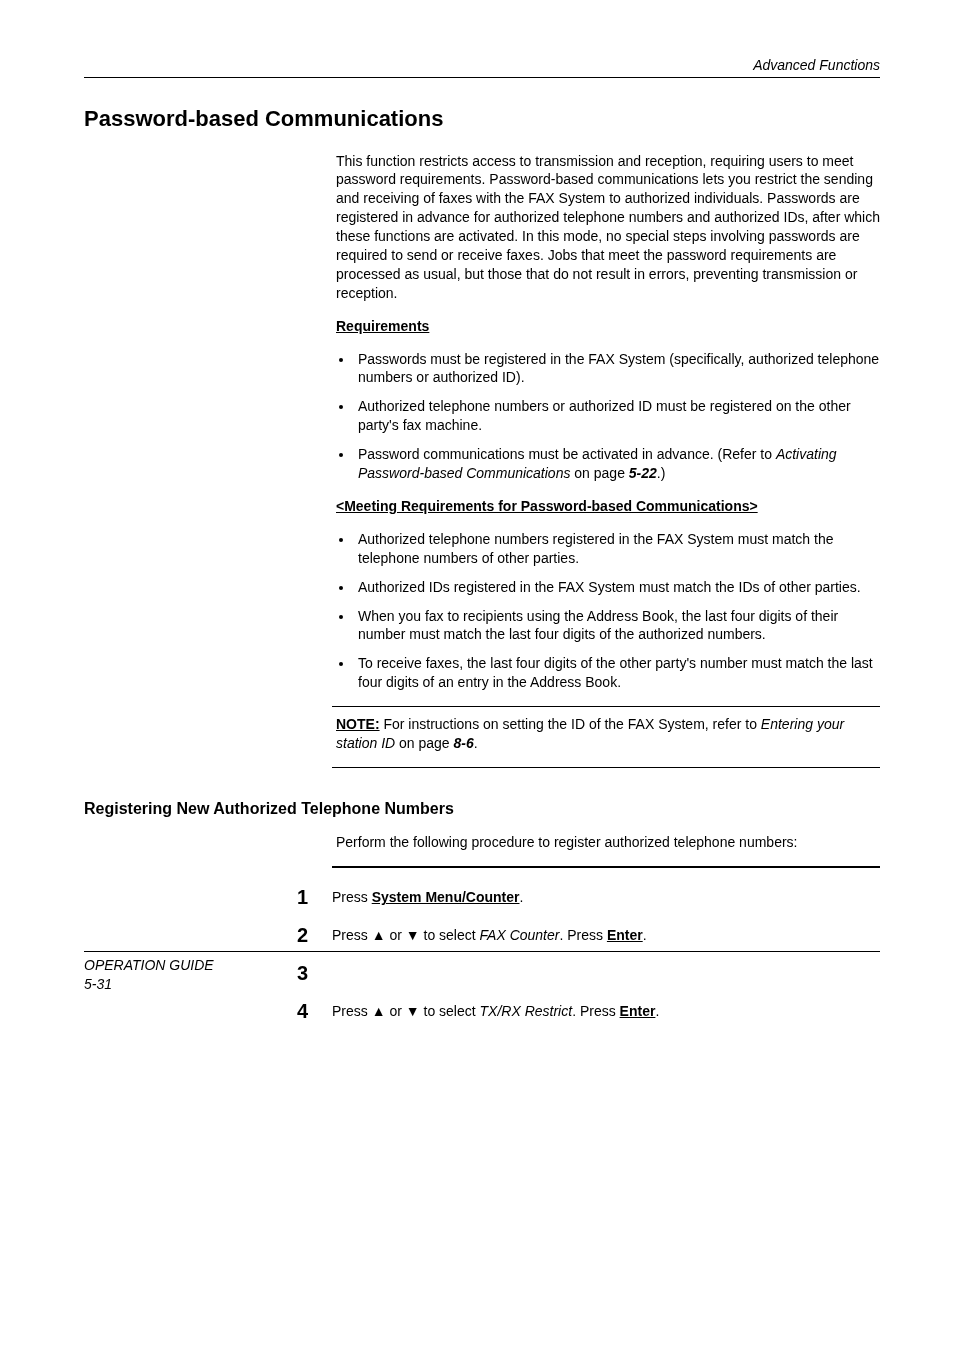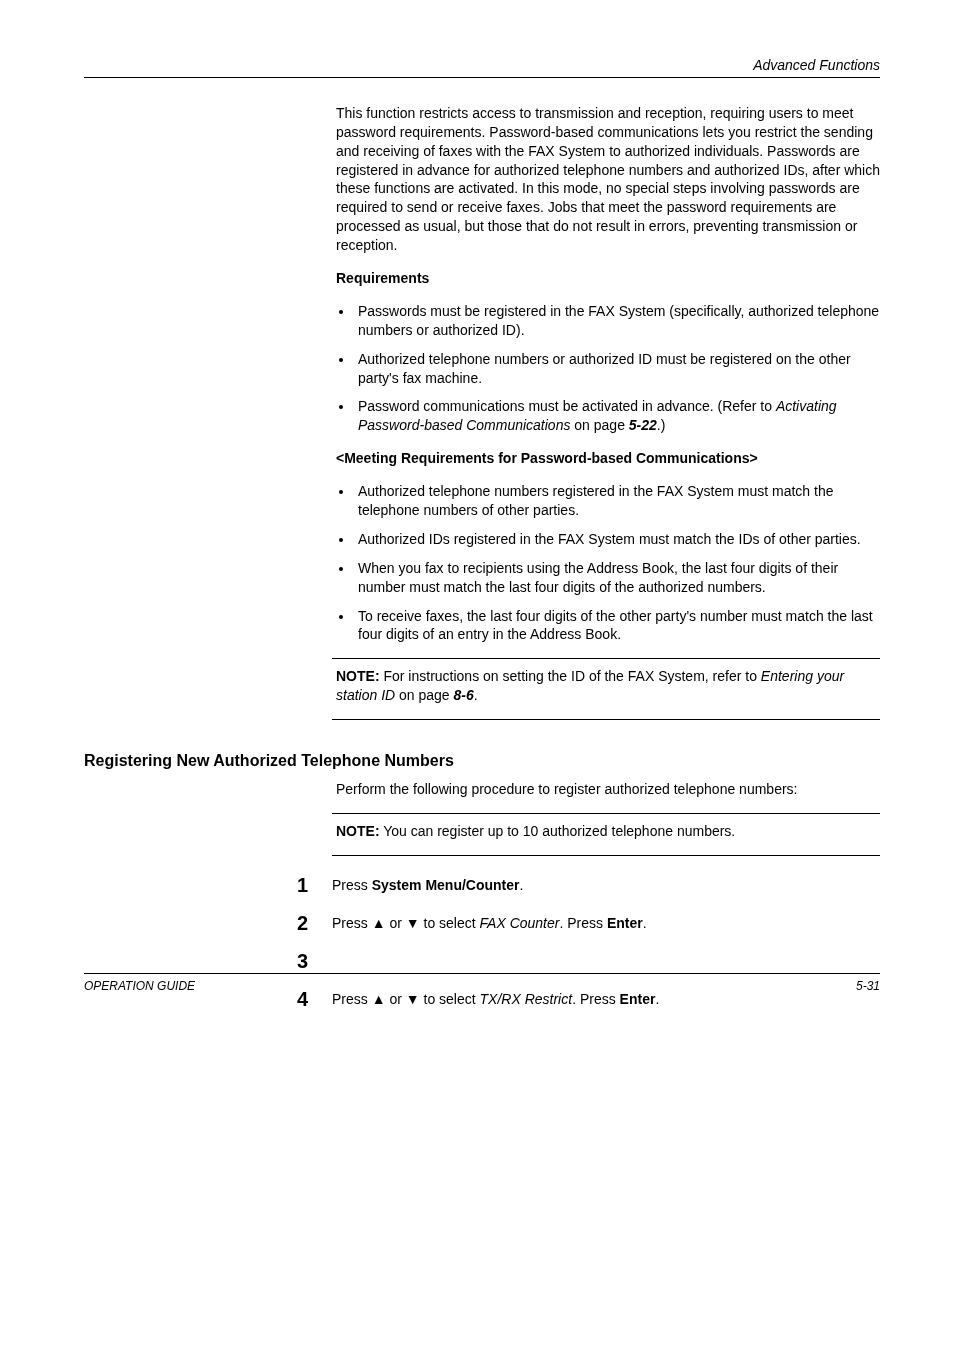--- a/index.html
+++ b/index.html
@@ -35,20 +35,21 @@
     margin: 0 0 18px 0;
   }
   .indent-block {
     margin-left: 248px;
   }
   .para {
     margin: 0 0 14px 4px;
   }
   .bold-run {
     font-weight: bold;
+    text-decoration: underline;
   }
   ul.bullets {
     margin: 8px 0 14px 0;
     padding-left: 22px;
   }
   ul.bullets li {
     margin-bottom: 10px;
     padding-left: 4px;
   }
   ul.bullets li:last-child {
@@ -64,21 +65,21 @@
   }
   .note-block .thin-rule + .para {
     margin-top: 8px;
   }
   .note-block .para + .thin-rule {
     margin-top: 8px;
   }
   .h2 {
     font-size: 16px;
     font-weight: bold;
-    margin: 30px 0 8px 0;
+    margin: 30px 0 14px 0;
   }
   .step-row {
     display: flex;
     align-items: flex-start;
     margin-bottom: 16px;
   }
   .step-num {
     width: 248px;
     box-sizing: border-box;
     text-align: right;
@@ -99,41 +100,43 @@
   }
   .footer-rule {
     border: none;
     border-top: 1px solid #000;
     margin: 0 0 4px 0;
   }
   .footer-row {
     display: flex;
     justify-content: space-between;
     font-style: italic;
-    font-size: 12px;
+    font-size: 14px;
+    flex-direction: column;
   }
   .footer-row .pgnum {
     font-style: italic;
   }
   .italic {
     font-style: italic;
   }
   .bolditalic {
     font-style: italic;
     font-weight: bold;
   }
 </style>
 </head>
 <body>
 
 <div class="page">
 
   <div class="running-head">Advanced Functions</div>
   <hr class="head-rule">
 
+  <h1 class="h1">Password-based Communications</h1>
 
   <div class="indent-block">
 
     <p class="para">This function restricts access to transmission and reception, requiring users to meet password requirements. Password-based communications lets you restrict the sending and receiving of faxes with the FAX System to authorized individuals. Passwords are registered in advance for authorized telephone numbers and authorized IDs, after which these functions are activated. In this mode, no special steps involving passwords are required to send or receive faxes. Jobs that meet the password requirements are processed as usual, but those that do not result in errors, preventing transmission or reception.</p>
 
     <p class="para bold-run">Requirements</p>
 
     <ul class="bullets">
       <li>Passwords must be registered in the FAX System (specifically, authorized telephone numbers or authorized ID).</li>
       <li>Authorized telephone numbers or authorized ID must be registered on the other party's fax machine.</li>
@@ -161,23 +164,20 @@
 
   </div>
 
   <h2 class="h2">Registering New Authorized Telephone Numbers</h2>
 
   <div class="indent-block">
     <p class="para">Perform the following procedure to register authorized telephone numbers:</p>
 
     <div class="note-block" style="margin-top:6px;">
       <hr class="thin-rule">
-      <p class="para">
-        <span class="bold-run">NOTE:</span><span> You can register up to 10 authorized telephone numbers.</span>
-      </p>
       <hr class="thin-rule">
     </div>
   </div>
 
   <div style="height:18px;"></div>
 
   <div class="step-row">
     <div class="step-num">1</div>
     <div class="step-text">
       <span>Press </span><span class="bold-run">System Menu/Counter</span><span>.</span>

